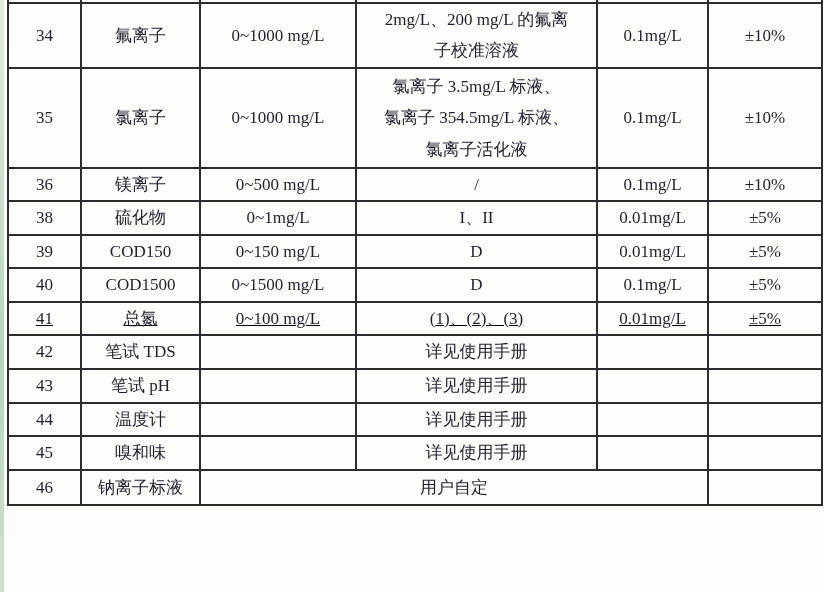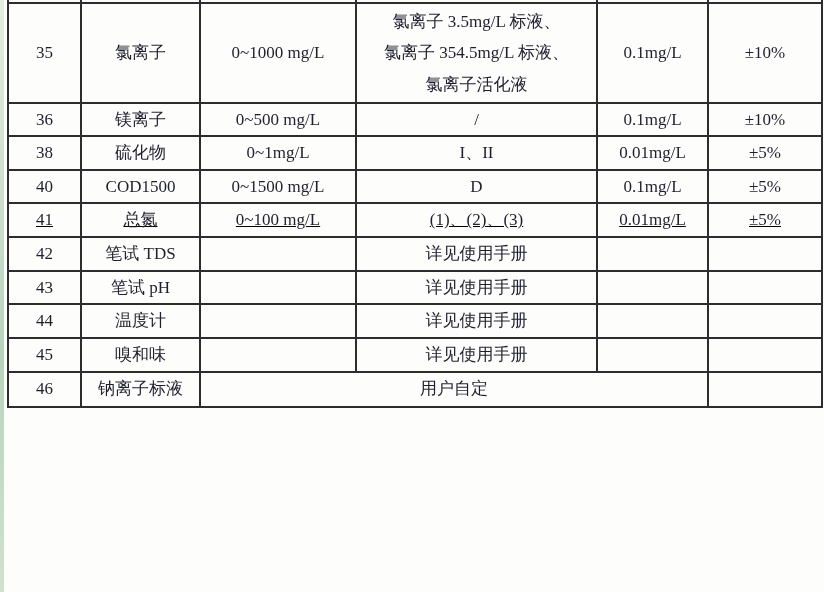--- a/index.html
+++ b/index.html
@@ -63,20 +63,29 @@
   <tbody>
     <tr class="stub">
       <td></td>
       <td></td>
       <td></td>
       <td></td>
       <td></td>
       <td></td>
     </tr>
 
+  <tr style="height: 64px;">
+        <td class="cell-no">34</td>
+        <td class="cell-param">氟离子</td>
+        <td class="cell-range">0~1000 mg/L</td>
+        <td class="cell-solution">2mg/L、200 mg/L 的氟离
+子校准溶液</td>
+        <td class="cell-resolution">0.1mg/L</td>
+        <td class="cell-accuracy">±10%</td>
+      </tr>
       <tr style="height: 100px;">
         <td class="cell-no">35</td>
         <td class="cell-param">氯离子</td>
         <td class="cell-range">0~1000 mg/L</td>
         <td class="cell-solution">氯离子 3.5mg/L 标液、
 氯离子 354.5mg/L 标液、
 氯离子活化液</td>
         <td class="cell-resolution">0.1mg/L</td>
         <td class="cell-accuracy">±10%</td>
       </tr>
@@ -86,20 +95,28 @@
         <td class="cell-range">0~500 mg/L</td>
         <td class="cell-solution">/</td>
         <td class="cell-resolution">0.1mg/L</td>
         <td class="cell-accuracy">±10%</td>
       </tr>
       <tr style="height: 31px; padding-left: 45px;">
         <td class="cell-no">38</td>
         <td class="cell-param">硫化物</td>
         <td class="cell-range">0~1mg/L</td>
         <td class="cell-solution">I、II</td>
+        <td class="cell-resolution">0.01mg/L</td>
+        <td class="cell-accuracy">±5%</td>
+      </tr>
+      <tr style="height: 31px;">
+        <td class="cell-no">39</td>
+        <td class="cell-param">COD150</td>
+        <td class="cell-range">0~150 mg/L</td>
+        <td class="cell-solution">D</td>
         <td class="cell-resolution">0.01mg/L</td>
         <td class="cell-accuracy">±5%</td>
       </tr>
       <tr style="height: 32px;">
         <td class="cell-no">40</td>
         <td class="cell-param">COD1500</td>
         <td class="cell-range">0~1500 mg/L</td>
         <td class="cell-solution">D</td>
         <td class="cell-resolution">0.1mg/L</td>
         <td class="cell-accuracy">±5%</td>

